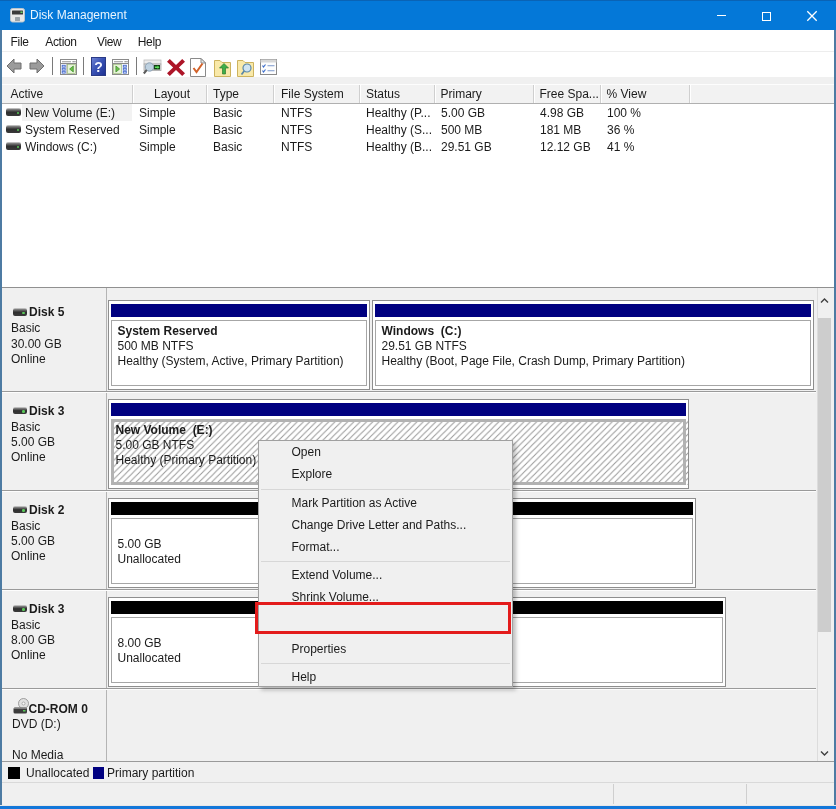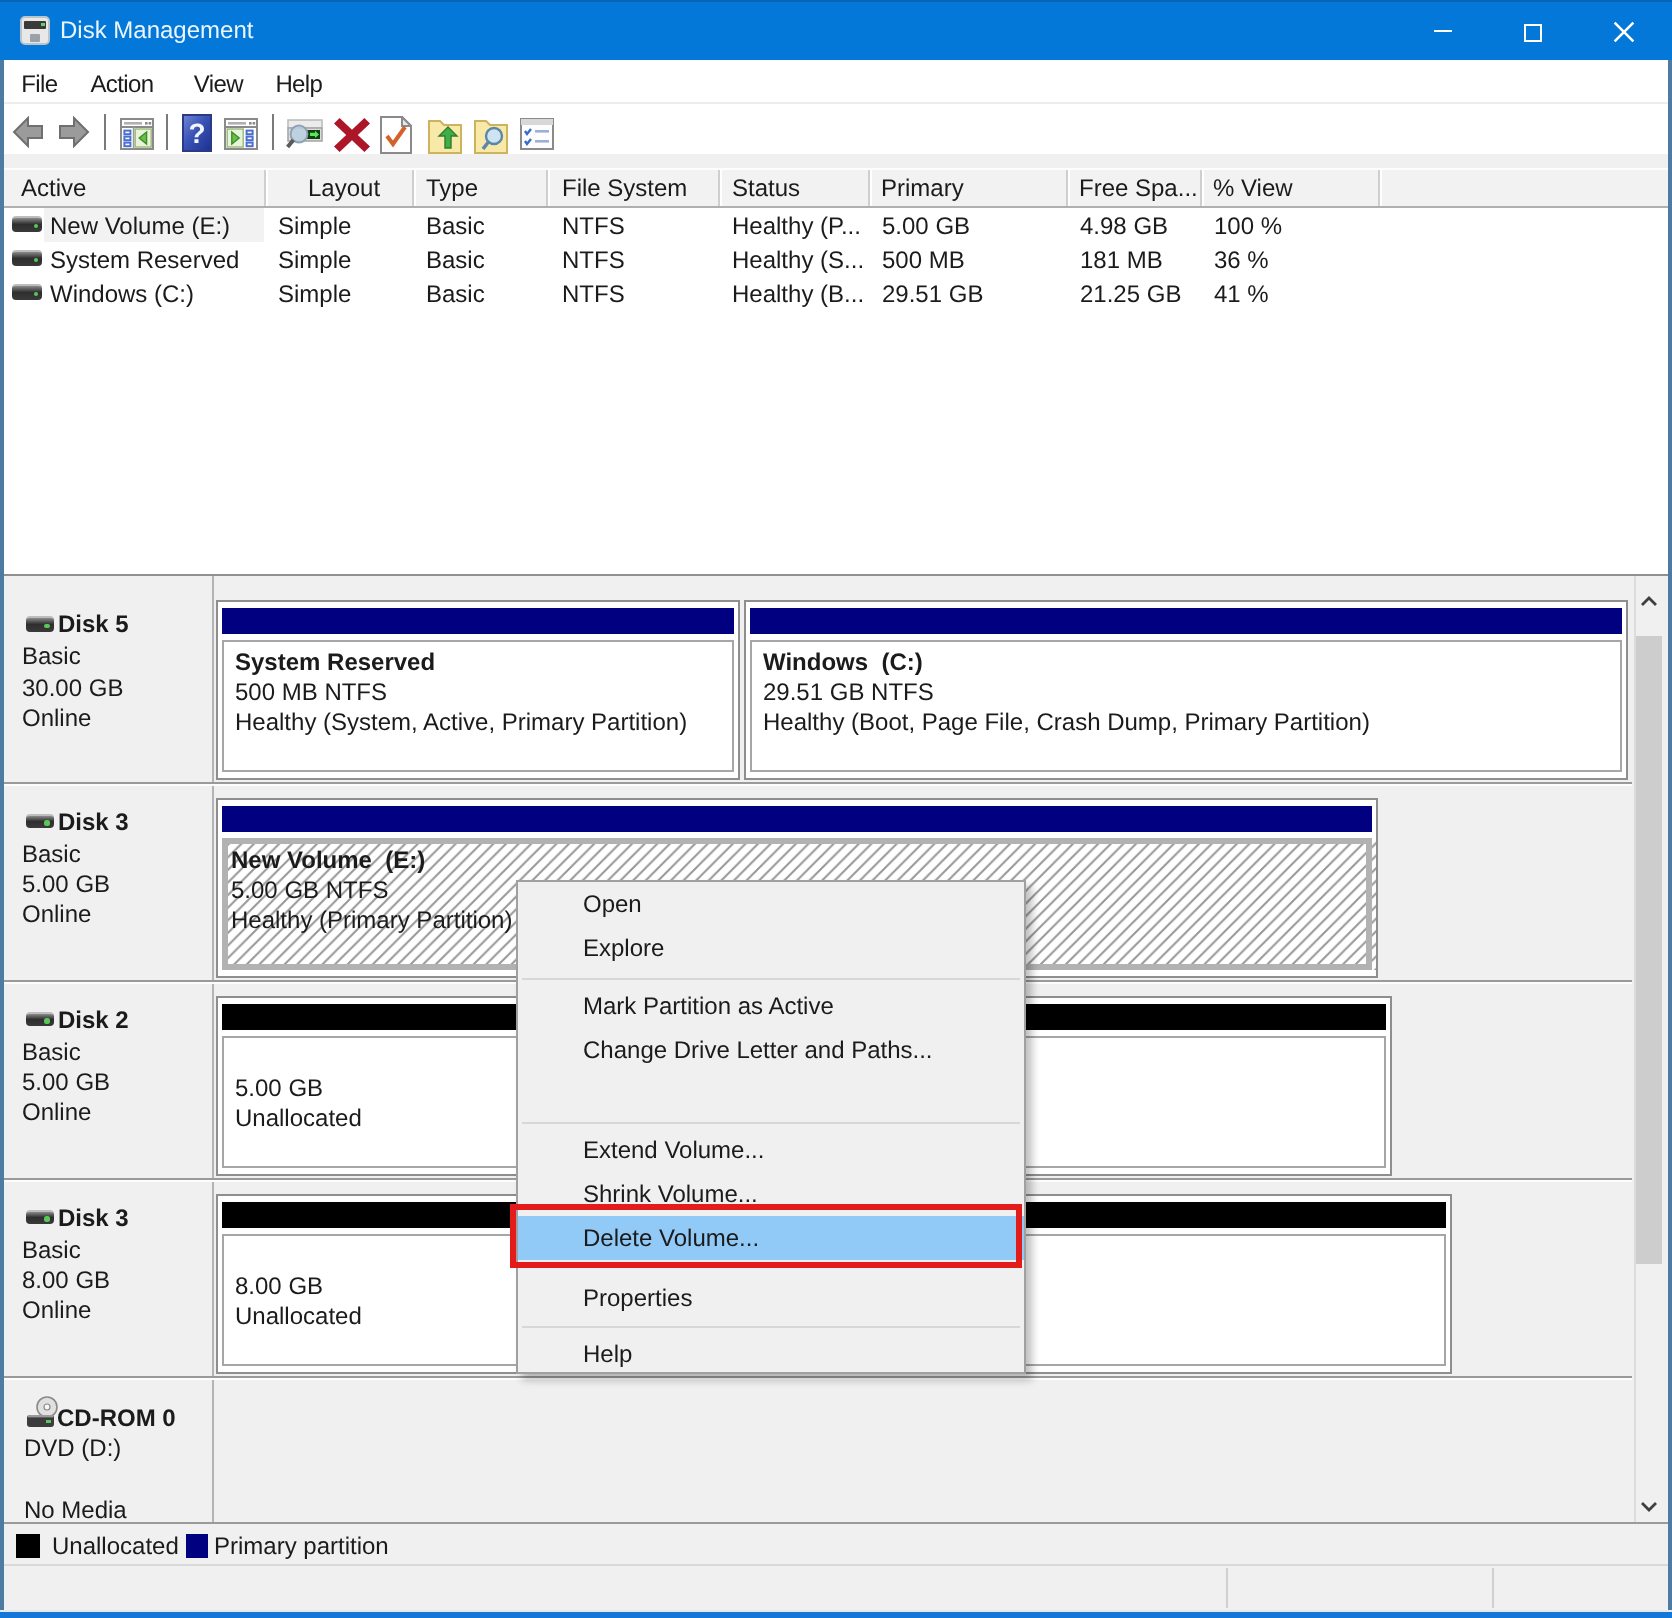--- a/index.html
+++ b/index.html
@@ -158,21 +158,21 @@
 <div class="t" style="left:366px;top:121.5px">Healthy (S...</div>
 <div class="t" style="left:441px;top:121.5px">500 MB</div>
 <div class="t" style="left:540px;top:121.5px">181 MB</div>
 <div class="t" style="left:607px;top:121.5px">36 %</div>
 <div class="t" style="left:25px;top:138.5px">Windows (C:)</div>
 <div class="t" style="left:139px;top:138.5px">Simple</div>
 <div class="t" style="left:213px;top:138.5px">Basic</div>
 <div class="t" style="left:281px;top:138.5px">NTFS</div>
 <div class="t" style="left:366px;top:138.5px">Healthy (B...</div>
 <div class="t" style="left:441px;top:138.5px">29.51 GB</div>
-<div class="t" style="left:540px;top:138.5px">21.25 GB</div>
+<div class="t" style="left:540px;top:138.5px">12.12 GB</div>
 <div class="t" style="left:607px;top:138.5px">41 %</div>
 
 <div class="a" style="left:2px;top:287px;width:832px;height:1px;background:#909090"></div>
 <div class="a" style="left:2px;top:288px;width:832px;height:473px;background:#f0f0f0"></div>
 <div class="a" style="left:105.5px;top:288px;width:1px;height:473px;background:#b4b4b4"></div>
 <div class="a" style="left:2px;top:391px;width:814px;height:1px;background:#9a9a9a"></div>
 <div class="a" style="left:2px;top:392px;width:814px;height:1px;background:#fdfdfd"></div>
 <div class="a" style="left:2px;top:490px;width:814px;height:1px;background:#9a9a9a"></div>
 <div class="a" style="left:2px;top:491px;width:814px;height:1px;background:#fdfdfd"></div>
 <div class="a" style="left:2px;top:589px;width:814px;height:1px;background:#9a9a9a"></div>
@@ -270,21 +270,21 @@
 <div class="a" style="left:746.2px;top:784px;width:1px;height:20px;background:#cfcfcf"></div>
 <div class="a" style="left:0;top:805px;width:836px;height:1px;background:#e8e8e8"></div>
 <div class="a" style="left:0;top:806px;width:836px;height:3px;background:#1377d9"></div>
 
 <div class="a" style="left:258px;top:440px;width:255px;height:247px;background:#f0f0f0;border:1px solid #a0a0a0;box-shadow:3px 3px 4px rgba(0,0,0,0.25)">
  <div class="mi" style="top:0">Open</div>
  <div class="mi" style="top:22px">Explore</div>
  <div class="msep" style="top:47.5px"></div>
  <div class="mi" style="top:51px">Mark Partition as Active</div>
  <div class="mi" style="top:73px">Change Drive Letter and Paths...</div>
+ <div class="mi" style="top:95px">Format...</div>
  <div class="msep" style="top:119.5px"></div>
  <div class="mi" style="top:123px">Extend Volume...</div>
  <div class="mi" style="top:145px">Shrink Volume...</div>
- <div class="mi" style="top:167px;background:#91c9f7">Delete Volume...</div>
  <div class="mi" style="top:196.5px">Properties</div>
  <div class="msep" style="top:221.5px"></div>
  <div class="mi" style="top:225px">Help</div>
 </div>
 <div class="a" style="left:255px;top:602px;width:256px;height:32px;border:3px solid #e31b1b"></div>
 
 </body></html>

